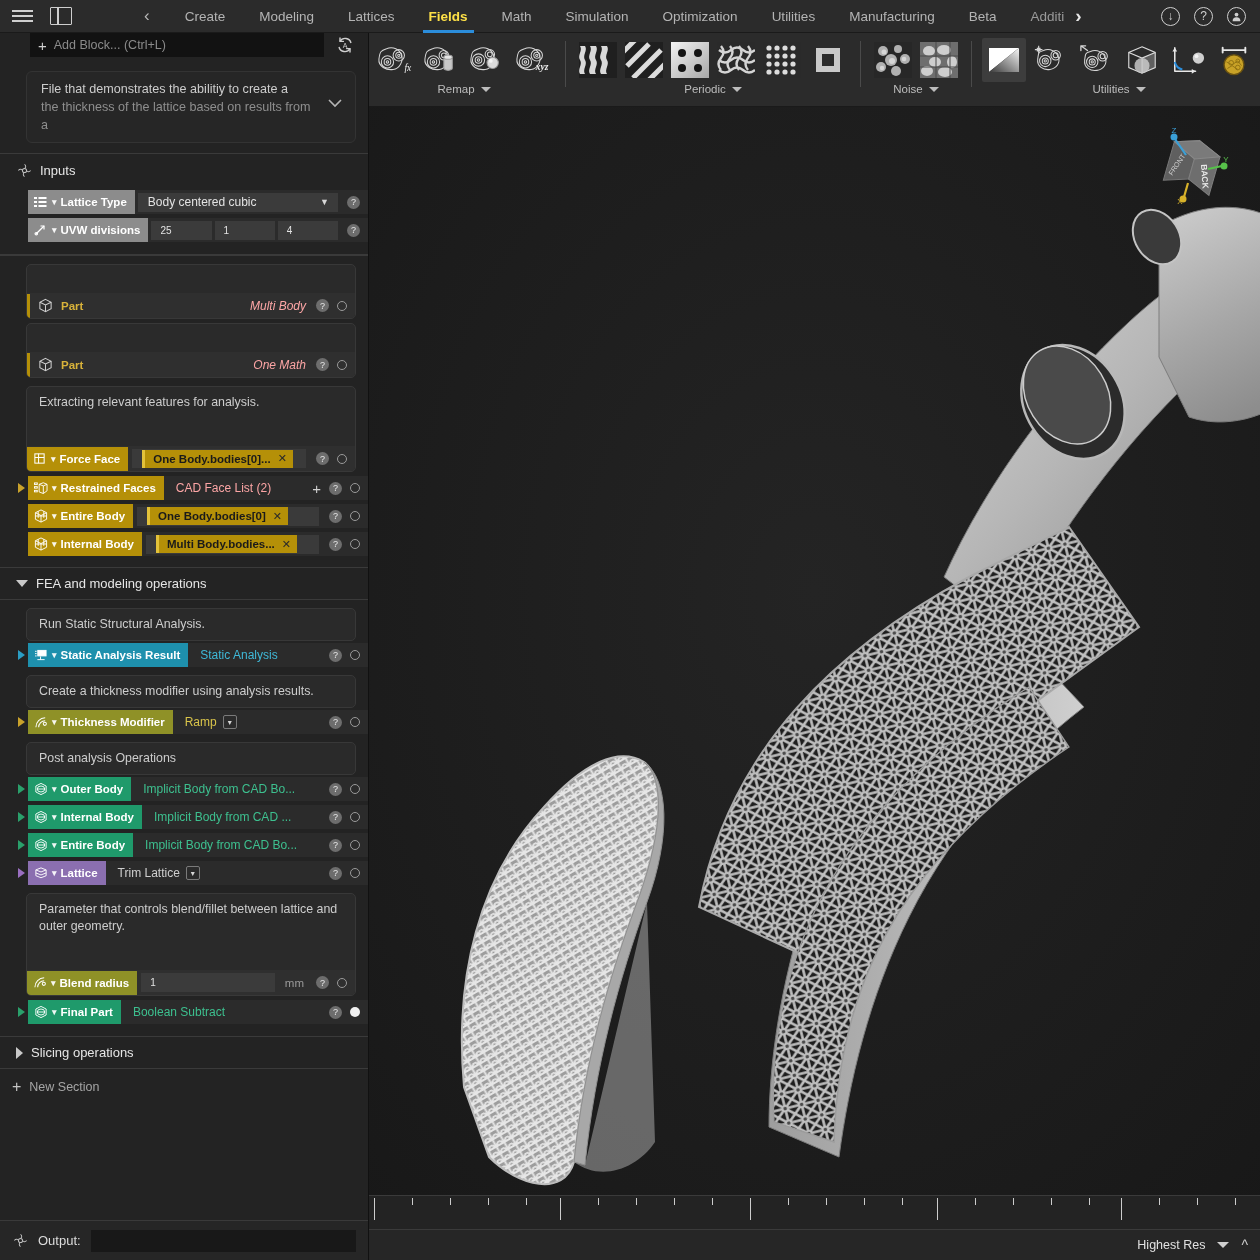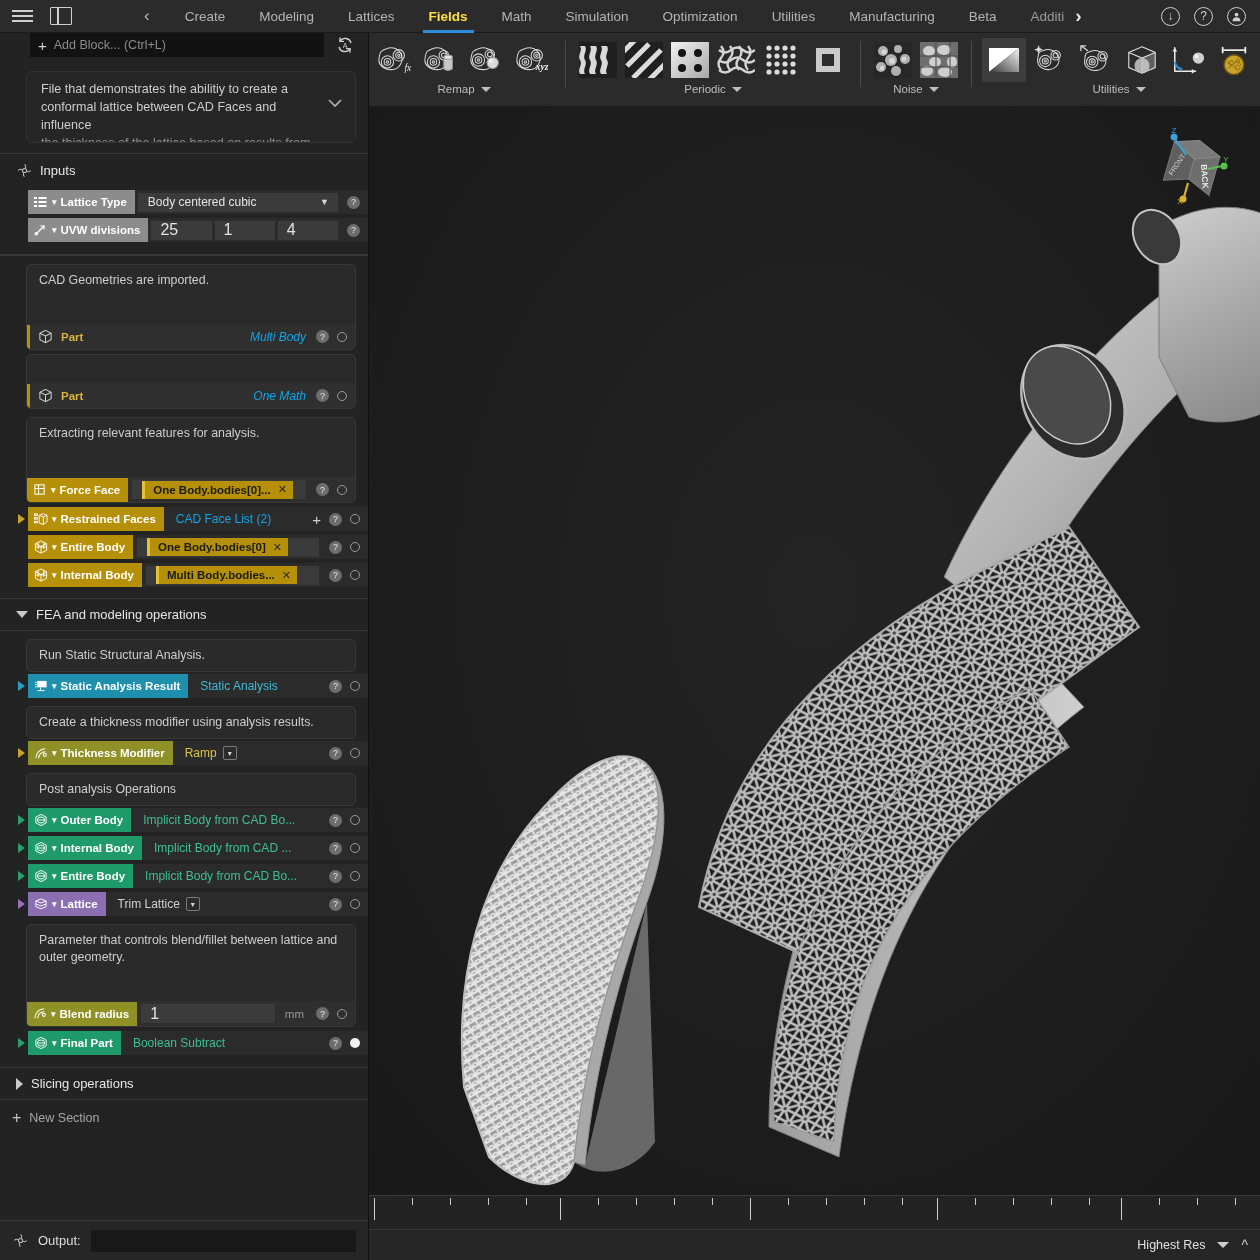--- a/index.html
+++ b/index.html
@@ -94,21 +94,21 @@
   .chip .ci { width:15px;height:15px;display:flex;align-items:center;justify-content:center; }
   .chip .cv { font-size:9px; opacity:.92; }
   .chip.grey { background:#8c8c8c; color:#ffffff; }
   .chip.gold { background:#b59008; }
   .chip.teal { background:#1e90ad; }
   .chip.olive { background:#8f9127; }
   .chip.green { background:#1f9a6b; }
   .chip.purple { background:#8b6fb0; }
 
   .val { font-size:12px; padding-left:12px; color:#cfcfcf; flex:1; white-space:nowrap; overflow:hidden; }
-  .val.gold { color:#0ea5e9; }
+  .val.gold { color:#fca5a5; }
   .val.teal { color:#3fb9d8; }
   .val.green { color:#3dc08f; }
   .val.olive { color:#d9c44a; }
   .val.italic-right { text-align:right; font-style:italic; padding-right:4px; flex:1; }
 
   .tag {
     display:inline-flex; align-items:center; gap:7px; height:18px; padding:0 6px 0 8px;
     background:#b59008; color:#1a1a1a; font-size:11.5px; font-weight:bold;
     border-left:3px solid #e3c23a; margin-left:10px;
   }
@@ -123,21 +123,21 @@
   .dot-f { width:10px;height:10px;border-radius:50%;background:#f0f0f0; cursor:pointer;}
   .group { margin:8px 12px 0 26px; background:#2a2a2a; border:1px solid #383838; border-radius:5px; overflow:hidden;}
   .group .note2 { padding:7px 12px 7px 12px; font-size:12.4px; color:#cdcdcd; line-height:17px;}
   .group .grow { display:flex; align-items:center; height:25px; background:#2f2f2f;margin-top:28px; }
 
   .smallsel {
     display:inline-flex; align-items:center; justify-content:center; width:14px; height:14px;
     border:1px solid #7a7a7a; border-radius:2px; margin-left:6px; font-size:8px; color:#d6d6d6; cursor:pointer;
   }
   .numfield { background:#3b3b3b; height:19px; display:flex; align-items:center; padding-left:9px;
-              font-size:16px; color:#e3e3e3; }
+              font-size:10px; color:#e3e3e3; }
   .unit { font-size:11.5px; color:#9a9a9a; padding:0 6px; }
 
   .newsec { display:flex; align-items:center; gap:8px; padding:10px 0 0 12px; font-size:12.5px; color:#a5a5a5; cursor:pointer;}
   .newsec .plus { font-size:16px; color:#c5c5c5; line-height:1; }
 
   .outbar {
     position:absolute; left:0; right:0; bottom:0; height:40px; background:#262626;
     border-top:1px solid #3a3a3a; display:flex; align-items:center; padding-left:12px; gap:10px;
   }
   .outbar .lbl { font-size:13px; color:#dcdcdc; }
@@ -237,21 +237,20 @@
           <path d="M5 3v3.4h3.4" stroke-linecap="round"></path>
             <path d="M15 17v-3.4h-3.4" stroke-linecap="round"></path>
           <text x="10" y="13" font-size="7" fill="#cfcfcf" stroke="none" text-anchor="middle" font-family="Liberation Sans">A</text>
         </svg>
       </div>
     </div>
 
     <div class="desc-box">
       <div class="desc-text">
         <div>File that demonstrates the abilitiy to create a</div>
-        <div>conformal lattice between CAD Faces and influence</div>
         <div class="fade">the thickness of the lattice based on results from a</div>
       </div>
       <div class="desc-chev">
         <svg width="16" height="10" viewBox="0 0 16 10" fill="none" stroke="#b5b5b5" stroke-width="1.6">
             <path d="M2 2l6 6 6-6"></path>
           </svg>
       </div>
     </div>
 
     <div class="divider"></div>
@@ -314,21 +313,20 @@
           <span class="qmark">?</span>
         </div>
       </div>
     </div>
 
     <div class="divider" style="margin-top:12px;"></div>
 
     <div class="divider" style="margin:0;"></div>
 
     <div class="group">
-      <div class="note2">CAD Geometries are imported.</div>
       <div class="grow">
         <span class="leftbar"></span>
         <span class="ci" style="width:22px;display:flex;align-items:center;justify-content:center;margin-left:4px;">
           <svg width="15" height="15" viewBox="0 0 16 16" fill="none" stroke="#cfcfcf" stroke-width="1.1">
               <path d="M8 1.5L14 4.5v7L8 14.5 2 11.5v-7z"></path>
               <path d="M2 4.5l6 3 6-3M8 7.5v7"></path>
             </svg>
         </span>
         <span style="font-size:11.5px;font-weight:bold;color:#d8b23a;padding-left:5px;">Part</span>
         <span class="val gold italic-right">Multi Body</span>

